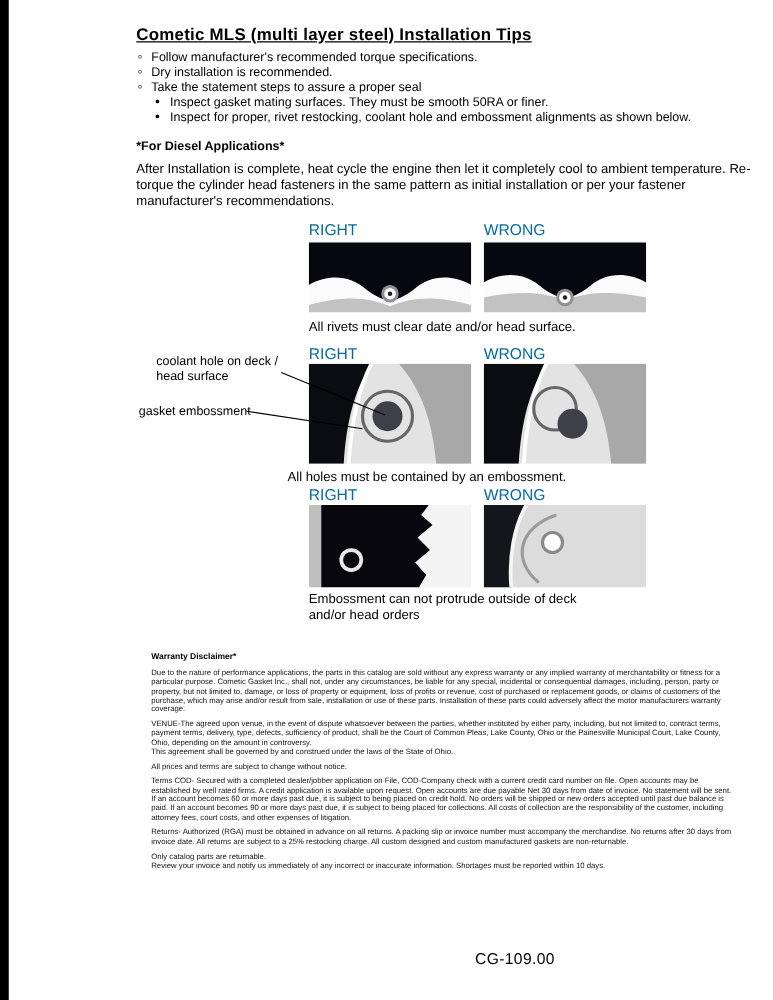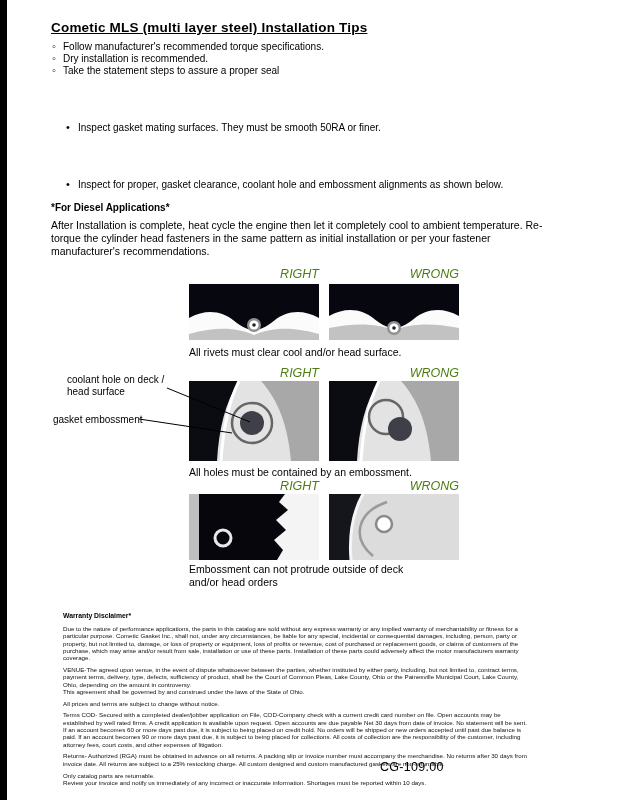--- a/index.html
+++ b/index.html
@@ -5,39 +5,39 @@
   * { margin: 0; padding: 0; box-sizing: border-box; }
   html, body { width: 618px; height: 800px; }
   body {
     background: #ffffff;
     color: #000;
     font-family: "Liberation Sans", sans-serif;
     position: relative;
     overflow: hidden;
   }
   .edge-bar { position: absolute; left: 0; top: 0; width: 7px; height: 800px; background: #000; }
-  .content { padding: 20px 30px 0 51px; }
+  .content { padding: 20px 30px 0 109px; }
 
   .title {
     font-size: 13.5px; font-weight: bold; text-decoration: underline;
     letter-spacing: 0.2px; margin-bottom: 6px;
   }
 
   .tips { font-size: 10px; line-height: 12px; }
   .tip { padding-left: 12px; position: relative; }
   .tip::before { content: "◦"; position: absolute; left: 1px; top: -1px; font-size: 11px; }
-  .subtip { padding-left: 27px; position: relative; margin-top: 45px; }
+  .subtip { padding-left: 27px; position: relative; }
   .subtip::before { content: "•"; position: absolute; left: 15px; top: -1px; font-size: 11px; }
 
   .diesel-heading { font-weight: bold; font-size: 10px; margin-top: 11px; margin-bottom: 6px; }
   .para { font-size: 10.5px; line-height: 13px; width: 492px; margin-bottom: 9px; }
   .note { font-size: 10.5px; line-height: 13px; margin-top: 0; }
 
   .diagrams { position: relative; height: 330px; margin-top: 6px; }
-  .dlabel { position: absolute; width: 130px; text-align: right; font-size: 12.5px; color: #4d7c0f; font-style: italic; }
+  .dlabel { position: absolute; width: 130px; text-align: left; font-size: 12.5px; color: #0369a1; }
   .dimg { position: absolute; width: 130px; }
   .dimg svg { display: block; width: 130px; }
   .dcaption { position: absolute; font-size: 10.5px; line-height: 12.5px; }
   .annotation { position: absolute; font-size: 10px; line-height: 11.5px; }
   .overlay { position: absolute; left: 0; top: 0; width: 491px; height: 330px; pointer-events: none; }
 
   .warranty { margin-top: 15px; margin-left: 12px; width: 464px; }
   .warranty-heading { font-size: 6.8px; font-weight: bold; margin-bottom: 6px; }
   .wpara { font-size: 6.2px; line-height: 7.3px; margin-bottom: 4.5px; white-space: pre-line; color: #111; }
 
@@ -50,21 +50,21 @@
 
 <div class="content">
 
   <div class="title">Cometic MLS (multi layer steel) Installation Tips</div>
 
   <div class="tips">
     <div class="tip">Follow manufacturer's recommended torque specifications.</div>
     <div class="tip">Dry installation is recommended.</div>
     <div class="tip">Take the statement steps to assure a proper seal</div>
     <div class="subtip">Inspect gasket mating surfaces.  They must be smooth 50RA or finer.</div>
-    <div class="subtip">Inspect for proper, gasket clearance, coolant hole and embossment alignments as shown below.</div>
+    <div class="subtip">Inspect for proper, rivet restocking, coolant hole and embossment alignments as shown below.</div>
   </div>
 
   <div class="diesel-heading">*For Diesel Applications*</div>
   <div class="para">After Installation is complete, heat cycle the engine then let it completely cool to ambient temperature. Re-torque the cylinder head fasteners in the same pattern as initial installation or per your fastener manufacturer's recommendations.</div>
 
   <div class="diagrams">
 
     <div class="dlabel" style="left:138px; top:0;">RIGHT</div>
     <div class="dlabel" style="left:278px; top:0;">WRONG</div>
 
@@ -81,21 +81,21 @@
     <div class="dimg" style="left:278px; top:15px;">
       <svg viewBox="0 0 130 58" width="130" height="58">
         <rect width="130" height="58" fill="#fbfbfb"></rect>
         <path d="M0,2 H130 V34 C112,24 96,28 86,36 C76,44 70,46 65,46 C60,46 54,44 44,36 C34,28 18,24 0,34 Z" fill="#070710"></path>
         <path d="M0,46 C30,40 48,42 65,48 C82,42 100,40 130,46 V58 H0 Z" fill="#c2c2c2"></path>
         <circle cx="65" cy="46" r="7" fill="#909090"></circle>
         <circle cx="65" cy="46" r="4.6" fill="#ffffff"></circle>
         <circle cx="65" cy="46" r="1.8" fill="#222222"></circle>
       </svg>
     </div>
-    <div class="dcaption" style="left:138px; top:79px;">All rivets must clear cool and/or head surface.</div>
+    <div class="dcaption" style="left:138px; top:79px;">All rivets must clear date and/or head surface.</div>
 
     <div class="dlabel" style="left:138px; top:99px;">RIGHT</div>
     <div class="dlabel" style="left:278px; top:99px;">WRONG</div>
 
     <div class="annotation" style="left:16px; top:107px; width:100px;">coolant hole on deck / head surface</div>
     <div class="annotation" style="left:2px; top:147px; width:110px;">gasket embossment</div>
 
     <div class="dimg" style="left:138px; top:114px;">
       <svg viewBox="0 0 130 80" width="130" height="80">
         <rect width="130" height="80" fill="#e3e3e3"></rect>
@@ -109,21 +109,21 @@
     <div class="dimg" style="left:278px; top:114px;">
       <svg viewBox="0 0 130 80" width="130" height="80">
         <rect width="130" height="80" fill="#e3e3e3"></rect>
         <path d="M0,0 H50 C36,22 30,48 28,80 H0 Z" fill="#0b0b12"></path>
         <path d="M130,0 H72 C90,20 99,46 102,80 H130 Z" fill="#a8a8a8"></path>
         <path d="M50,0 C40,20 34,48 32,80" fill="none" stroke="#ffffff" stroke-width="3"></path>
         <circle cx="57" cy="36" r="17" fill="none" stroke="#666666" stroke-width="2.5"></circle>
         <circle cx="71" cy="48" r="12" fill="#3f3f49"></circle>
       </svg>
     </div>
-    <div class="dcaption" style="left:138px; top:199px;">All holes must be contained by an embossment.</div>
+    <div class="dcaption" style="left:121px; top:199px;">All holes must be contained by an embossment.</div>
 
     <div class="dlabel" style="left:138px; top:212px;">RIGHT</div>
     <div class="dlabel" style="left:278px; top:212px;">WRONG</div>
 
     <div class="dimg" style="left:138px; top:227px;">
       <svg viewBox="0 0 130 66" width="130" height="66">
         <rect width="130" height="66" fill="#f4f4f4"></rect>
         <rect x="0" y="0" width="10" height="66" fill="#bfbfbf"></rect>
         <path d="M10,0 H96 L90,8 L99,16 L87,26 L97,36 L85,46 L94,56 L88,66 H10 Z" fill="#06060c"></path>
         <circle cx="34" cy="44" r="8" fill="none" stroke="#e8e8e8" stroke-width="3"></circle>

